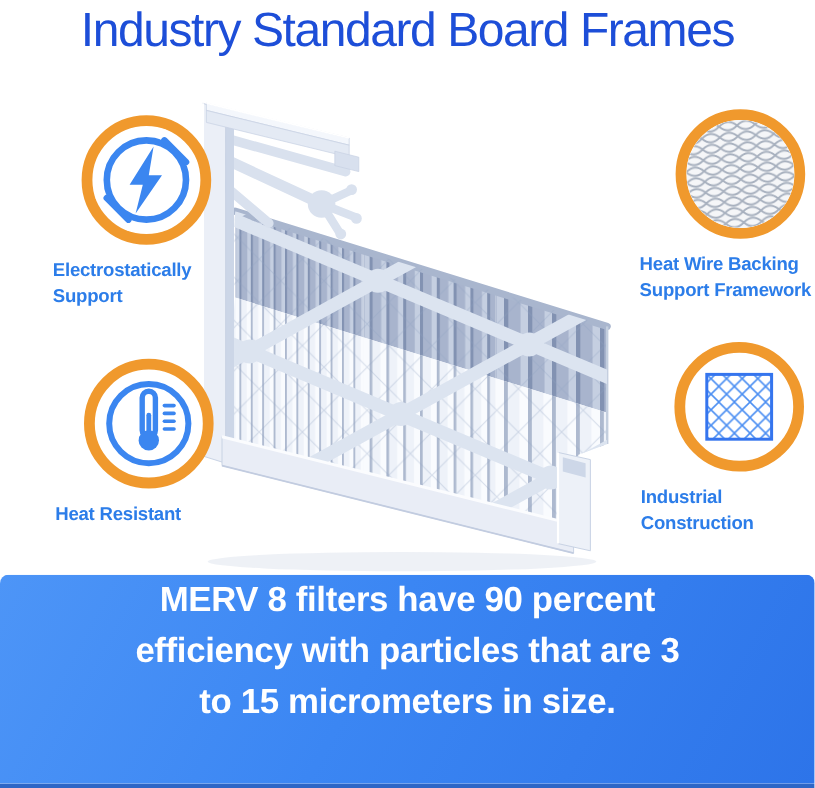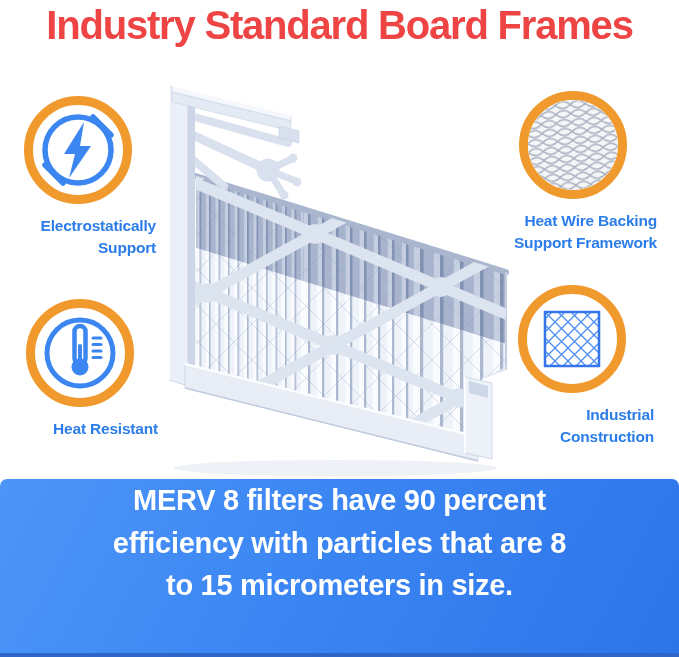--- a/index.html
+++ b/index.html
@@ -2,24 +2,24 @@
 <html><head>
 <meta charset="utf-8">
 <style>
   html,body { margin:0; padding:0; background:#ffffff; }
   .canvas {
     position:relative; width:679px; height:657px; overflow:hidden;
     background:#ffffff; font-family:"Liberation Sans", sans-serif;
   }
   .title {
     position:absolute; top:0; left:0; width:100%; margin:0;
-    text-align:center; font-size:40px; font-weight:700;
-    letter-spacing:-1.2px; color:#ef4444; line-height:50px;
-  }
-  .feature { position:absolute; text-align:right; }
+    text-align:center; font-size:40px; font-weight:400;
+    letter-spacing:-1.2px; color:#1d4ed8; line-height:50px;
+  }
+  .feature { position:absolute; text-align:left;padding-left:44px; }
   .ring {
     width:108px; height:108px; box-sizing:border-box;
     border:9px solid #f0992d; border-radius:50%; background:#fff;
     margin:0 auto; display:flex; align-items:center; justify-content:center;
     overflow:hidden;
   }
   .flabel {
     margin-top:11px; font-size:15.5px; font-weight:700;
     color:#2c7de9; line-height:22px; letter-spacing:-0.2px;
   }
@@ -235,17 +235,17 @@
       </svg>
     </div>
     <div class="flabel">
       <span>Industrial</span>
       <span>Construction</span>
     </div>
   </div>
 
   <div class="banner">
     <p>MERV 8 filters have 90 percent</p>
-    <p>efficiency with particles that are 8</p>
+    <p>efficiency with particles that are 3</p>
     <p>to 15 micrometers in size.</p>
   </div>
 
 </div>
 
 </body></html>

